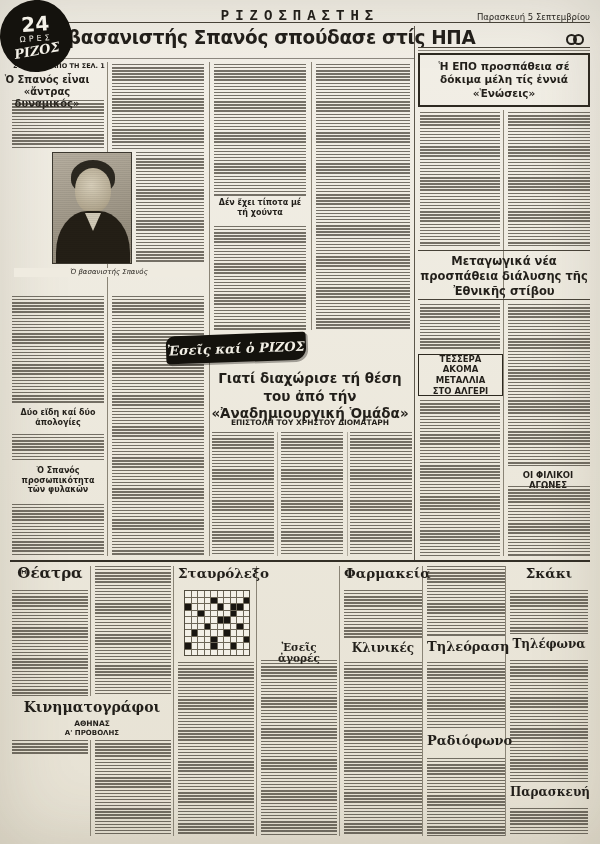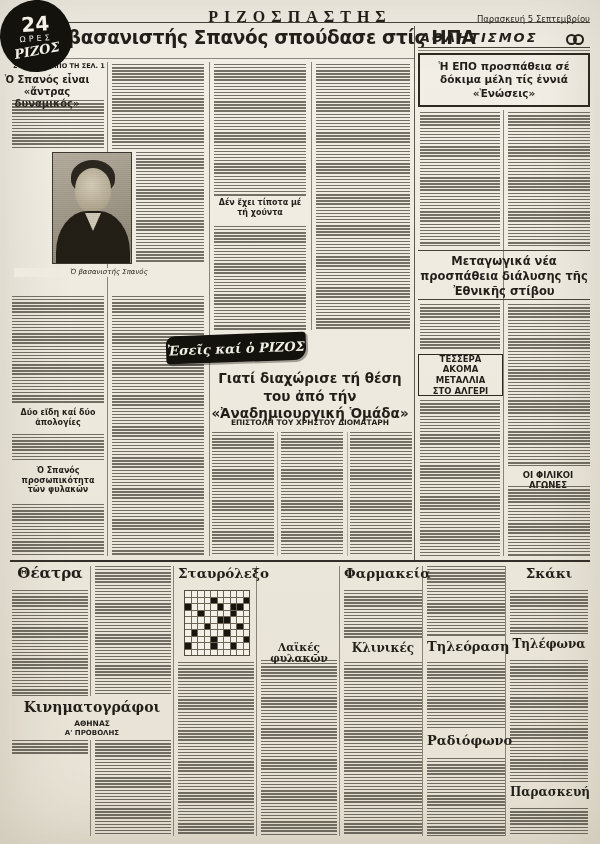--- a/index.html
+++ b/index.html
@@ -15,21 +15,21 @@
       background:repeating-linear-gradient(180deg,#353026 0,#353026 1.7px,transparent 1.7px,transparent 3.8px)}
   .tx.fine{opacity:.66;background:repeating-linear-gradient(180deg,#353026 0,#353026 1.4px,transparent 1.4px,transparent 3.1px)}
   .hr{position:absolute;height:1px;background:#474238}
   .hr.thick{height:2px;background:#332f26}
   .vr{position:absolute;width:1px;background:#8a8476}
   .subhead{position:absolute;font-weight:bold;text-align:center;line-height:1.2}
   .sec{position:absolute;font-family:"DejaVu Serif",serif;font-weight:bold;text-align:center;line-height:1.05}
   
   #hdr{left:10px;top:8px;width:580px;display:grid;grid-template-columns:1fr auto 1fr;align-items:baseline}
   #hdr .pg{font-weight:bold;font-size:9px}
-  #hdr .mast{font-family:Liberation Serif, serif;font-weight:bold;font-size:16px;letter-spacing:6px}
+  #hdr .mast{font-family:Liberation Mono, monospace;font-weight:bold;font-size:14px;letter-spacing:6px}
   #hdr .dt{text-align:right;font-size:8.5px}
   
   #lead-h{left:10px;top:26px;width:404px;font-size:19px;font-weight:bold;white-space:nowrap;
           letter-spacing:-.3px;transform:scaleX(.97);transform-origin:left center}
   #cont{left:12px;top:62px;width:94px;font-size:6.5px;font-weight:bold;text-align:center}
   
   #photo{left:52px;top:152px;width:80px;height:112px;border:1px solid #3c382f;background:#a49c8c;overflow:hidden;z-index:3}
   .ph-bg{position:absolute;inset:0;background:linear-gradient(160deg,#b7afa0,#8d8575)}
   .ph-hair{position:absolute;left:18px;top:7px;width:44px;height:34px;border-radius:50% 50% 42% 42%;background:#2c2820}
   .ph-face{position:absolute;left:22px;top:15px;width:36px;height:45px;border-radius:48%;
@@ -114,21 +114,20 @@
   <div class="tx fine" style="left:214px;top:64px;width:92px;height:132px"></div>
   <div class="subhead" style="left:214px;top:198px;width:92px;font-size:8px">Δέν ἔχει τίποτα μέ τή χούντα</div>
   <div class="tx fine" style="left:214px;top:226px;width:92px;height:104px"></div>
   <div class="tx fine" style="left:316px;top:64px;width:94px;height:266px"></div>
 
   <div class="vr" style="left:107px;top:62px;height:494px"></div>
   <div class="vr" style="left:209px;top:62px;height:494px"></div>
   <div class="vr" style="left:311px;top:62px;height:268px"></div>
   <div class="vr" style="left:414px;top:26px;height:534px;background:#5c574b"></div>
 
-  <div id="sp-title" class="abs">ΑΘΛΗΤΙΣΜΟΣ</div>
   <span class="rings"><i></i><i></i></span>
   <div class="hr" style="left:418px;top:47px;width:172px"></div>
   <div class="hr" style="left:418px;top:50px;width:172px;opacity:.6"></div>
 
   <div id="sp-box1" class="abs">
     <div class="t">Ἡ ΕΠΟ προσπάθεια σέ δόκιμα μέλη τίς ἐννιά «Ἑνώσεις»</div>
   </div>
   <div class="tx fine" style="left:420px;top:112px;width:80px;height:134px"></div>
   <div class="tx fine" style="left:508px;top:112px;width:82px;height:134px"></div>
   <div class="vr" style="left:503px;top:110px;height:446px"></div>
@@ -279,21 +278,21 @@
       <div class="cw-cell"></div>
       <div class="cw-cell"></div>
     </div>
   <div class="tx fine" style="left:178px;top:662px;width:76px;height:174px"></div>
 
   <div id="badge">
     <div class="n">24</div>
     <div class="h">ΩΡΕΣ</div>
     <div class="b">ΡΙΖΟΣ</div>
   </div>
-  <div class="sec" style="left:261px;top:642px;width:76px;font-size:10.5px">Λαϊκές φυλακῶν</div>
+  <div class="sec" style="left:261px;top:642px;width:76px;font-size:10.5px">Ἐσεῖς ἀγορές</div>
   <div class="tx fine" style="left:261px;top:660px;width:76px;height:176px"></div>
 
   <div class="sec" style="left:344px;top:566px;width:78px;font-size:13.5px">Φαρμακεία</div>
   <div class="tx fine" style="left:344px;top:590px;width:78px;height:48px"></div>
   <div class="sec" style="left:344px;top:642px;width:78px;font-size:12px">Κλινικές</div>
   <div class="tx fine" style="left:344px;top:662px;width:78px;height:174px"></div>
 
   <div class="tx fine" style="left:427px;top:566px;width:78px;height:70px"></div>
   <div class="sec" style="left:427px;top:640px;width:78px;font-size:13px">Τηλεόραση</div>
   <div class="tx fine" style="left:427px;top:662px;width:78px;height:68px"></div>

